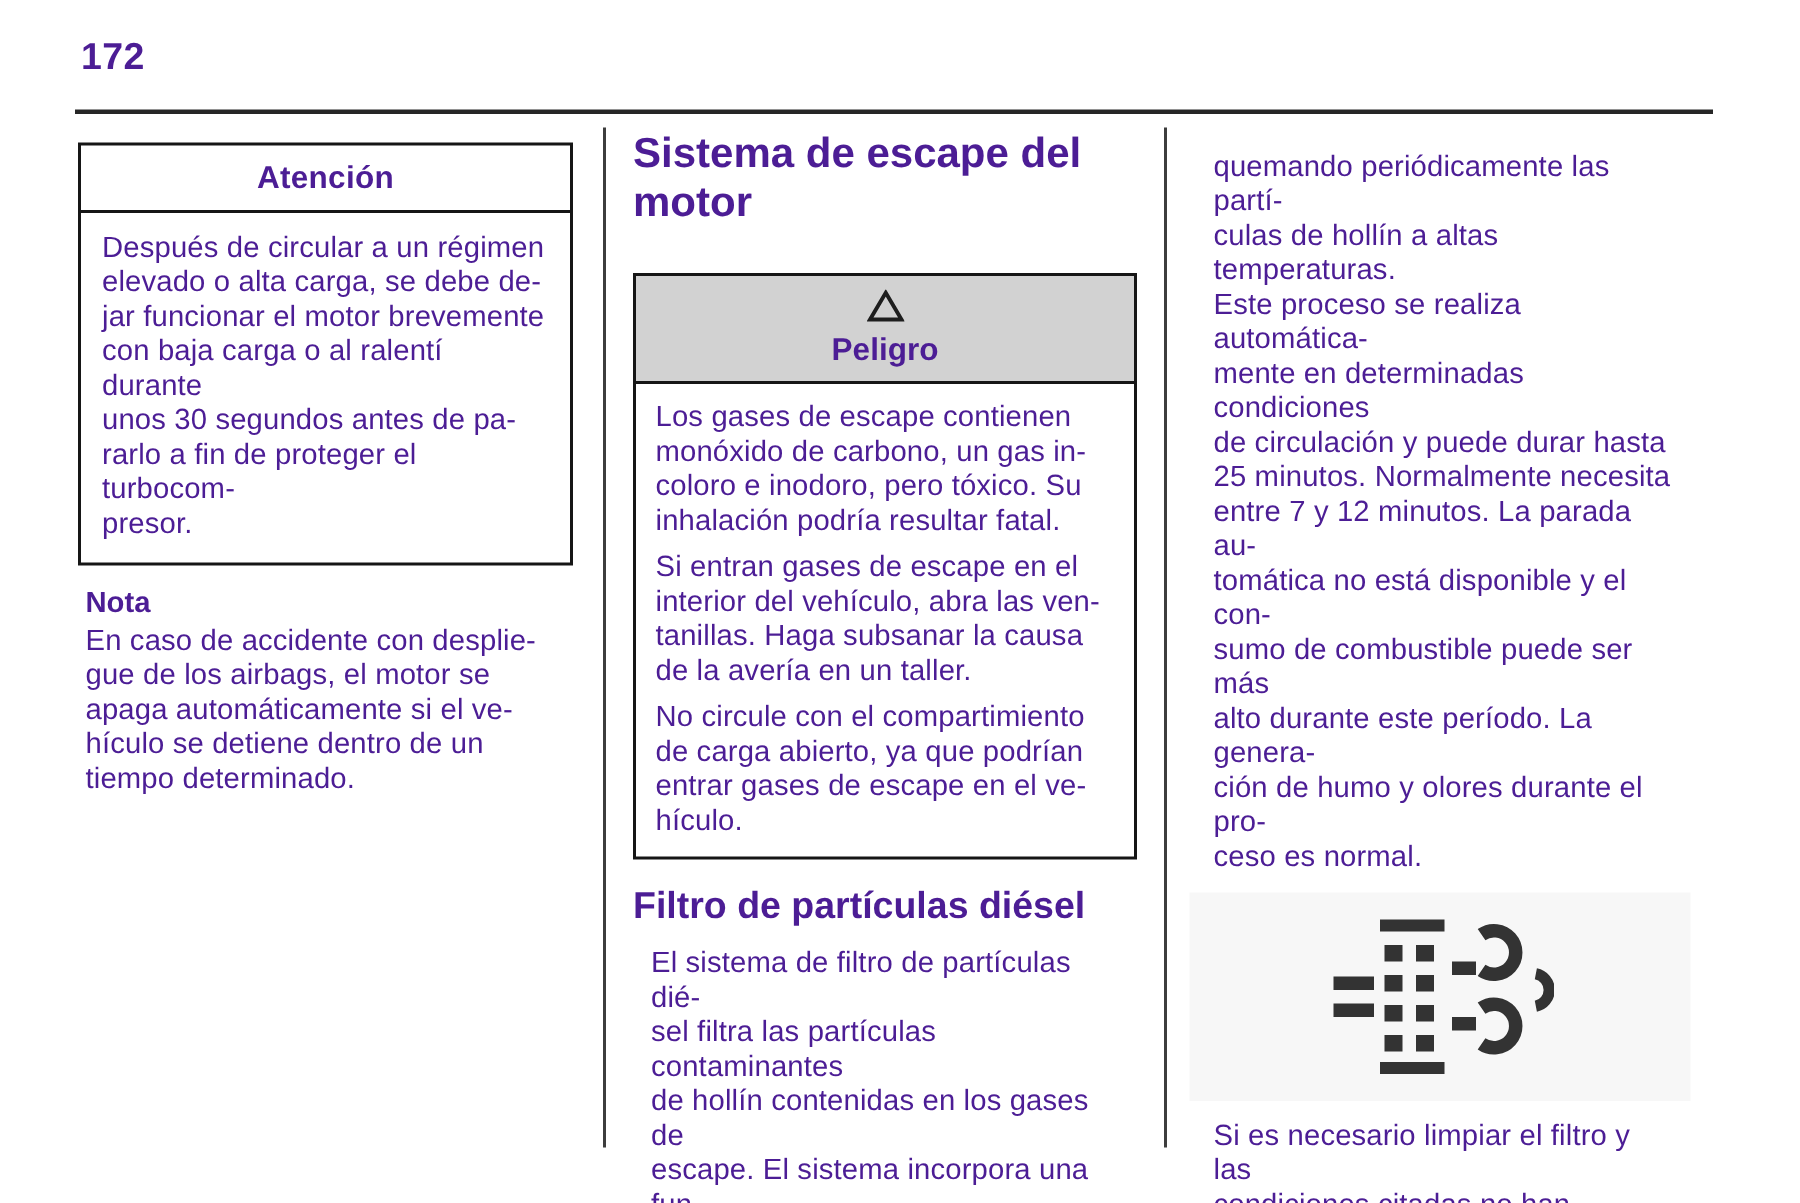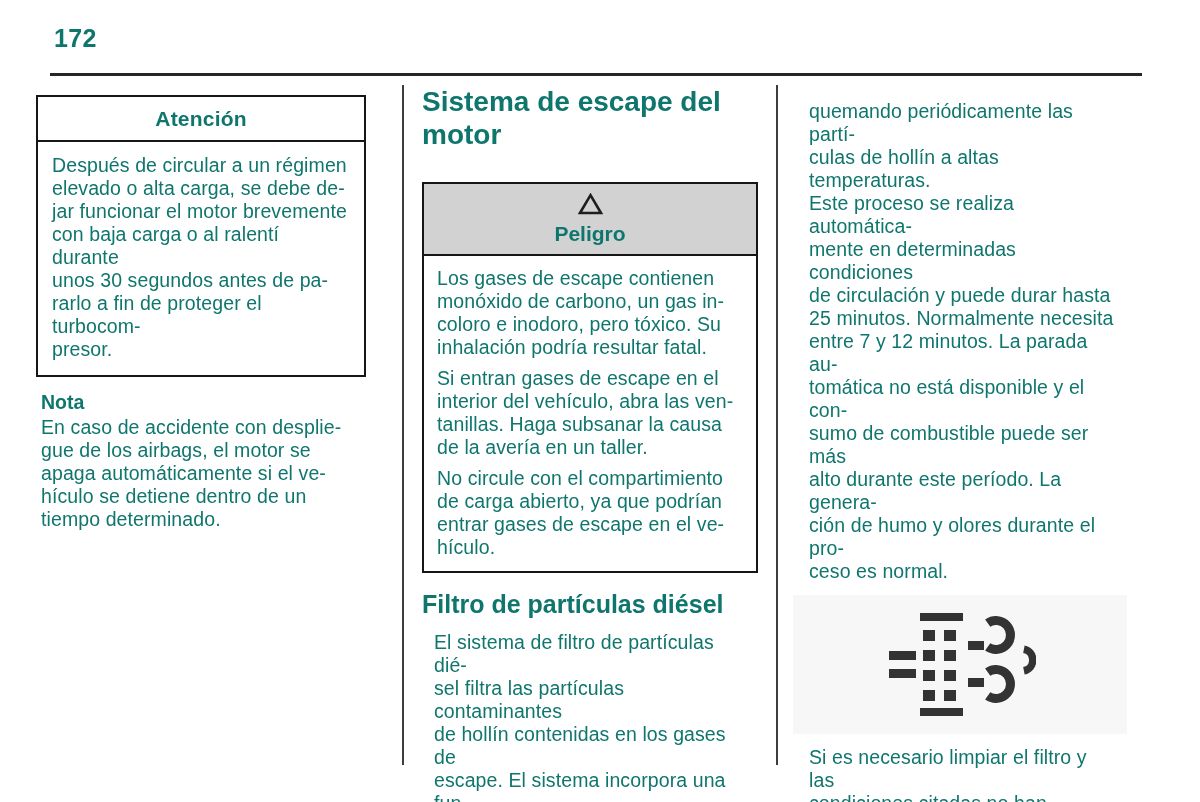--- a/index.html
+++ b/index.html
@@ -1,33 +1,33 @@
 <!DOCTYPE html>
 <html><head>
 <meta charset="utf-8">
 <style>
   html,body{margin:0;padding:0;background:#ffffff;}
   .page{
     position:relative;
     width:1200px;height:802px;
     background:#ffffff;
     font-family:"Liberation Sans","DejaVu Sans",sans-serif;
-    color:#0f766e;
+    color:#4c1d95;
     overflow:hidden;
   }
   
   .pagenum{position:absolute;left:54px;top:24px;font-size:25px;font-weight:bold;letter-spacing:.3px;}
   .pagetitle{position:absolute;left:142px;top:24px;font-size:25px;font-weight:bold;letter-spacing:.2px;}
   .rule{position:absolute;left:50px;top:73px;width:1092px;height:3px;background:#262626;}
   
   .vsep{position:absolute;top:85px;height:680px;width:1.5px;background:#3d3d3d;}
   .vsep.s1{left:402px;}
   .vsep.s2{left:776px;}
   
-  .col1{position:absolute;left:36px;top:95px;width:330px;}
+  .col1{position:absolute;left:52px;top:95px;width:330px;}
   .col2{position:absolute;left:422px;top:85px;width:336px;}
   .col3{position:absolute;left:797px;top:88px;width:332px;}
   
   .body-text{font-size:19.5px;line-height:23px;white-space:pre-line;letter-spacing:.1px;}
   p.body-text{margin:12px;}
   
   .caution-box{border:2.5px solid #161616;}
   .caution-title{
     font-size:21px;font-weight:bold;text-align:center;
     padding:10px 0 9px;border-bottom:2.5px solid #161616;letter-spacing:.2px;

